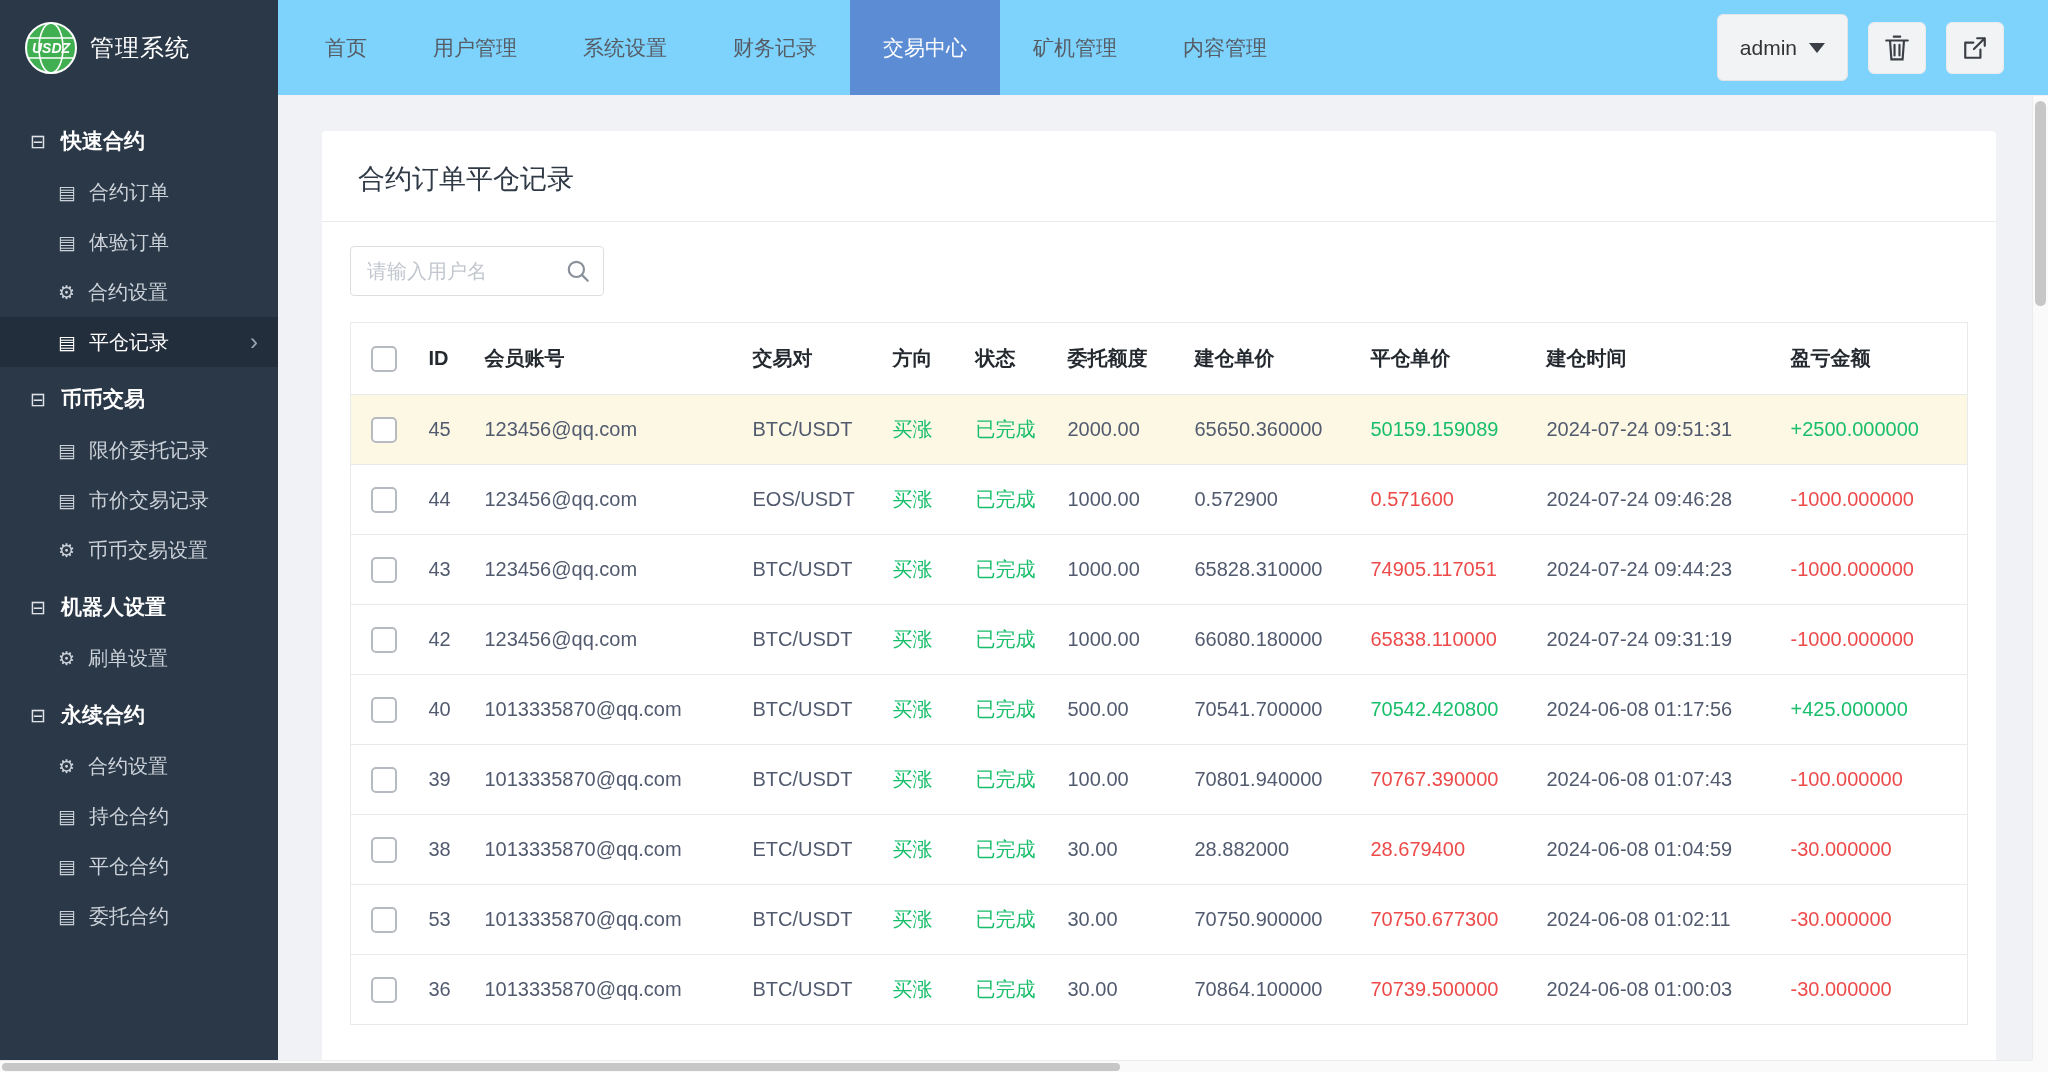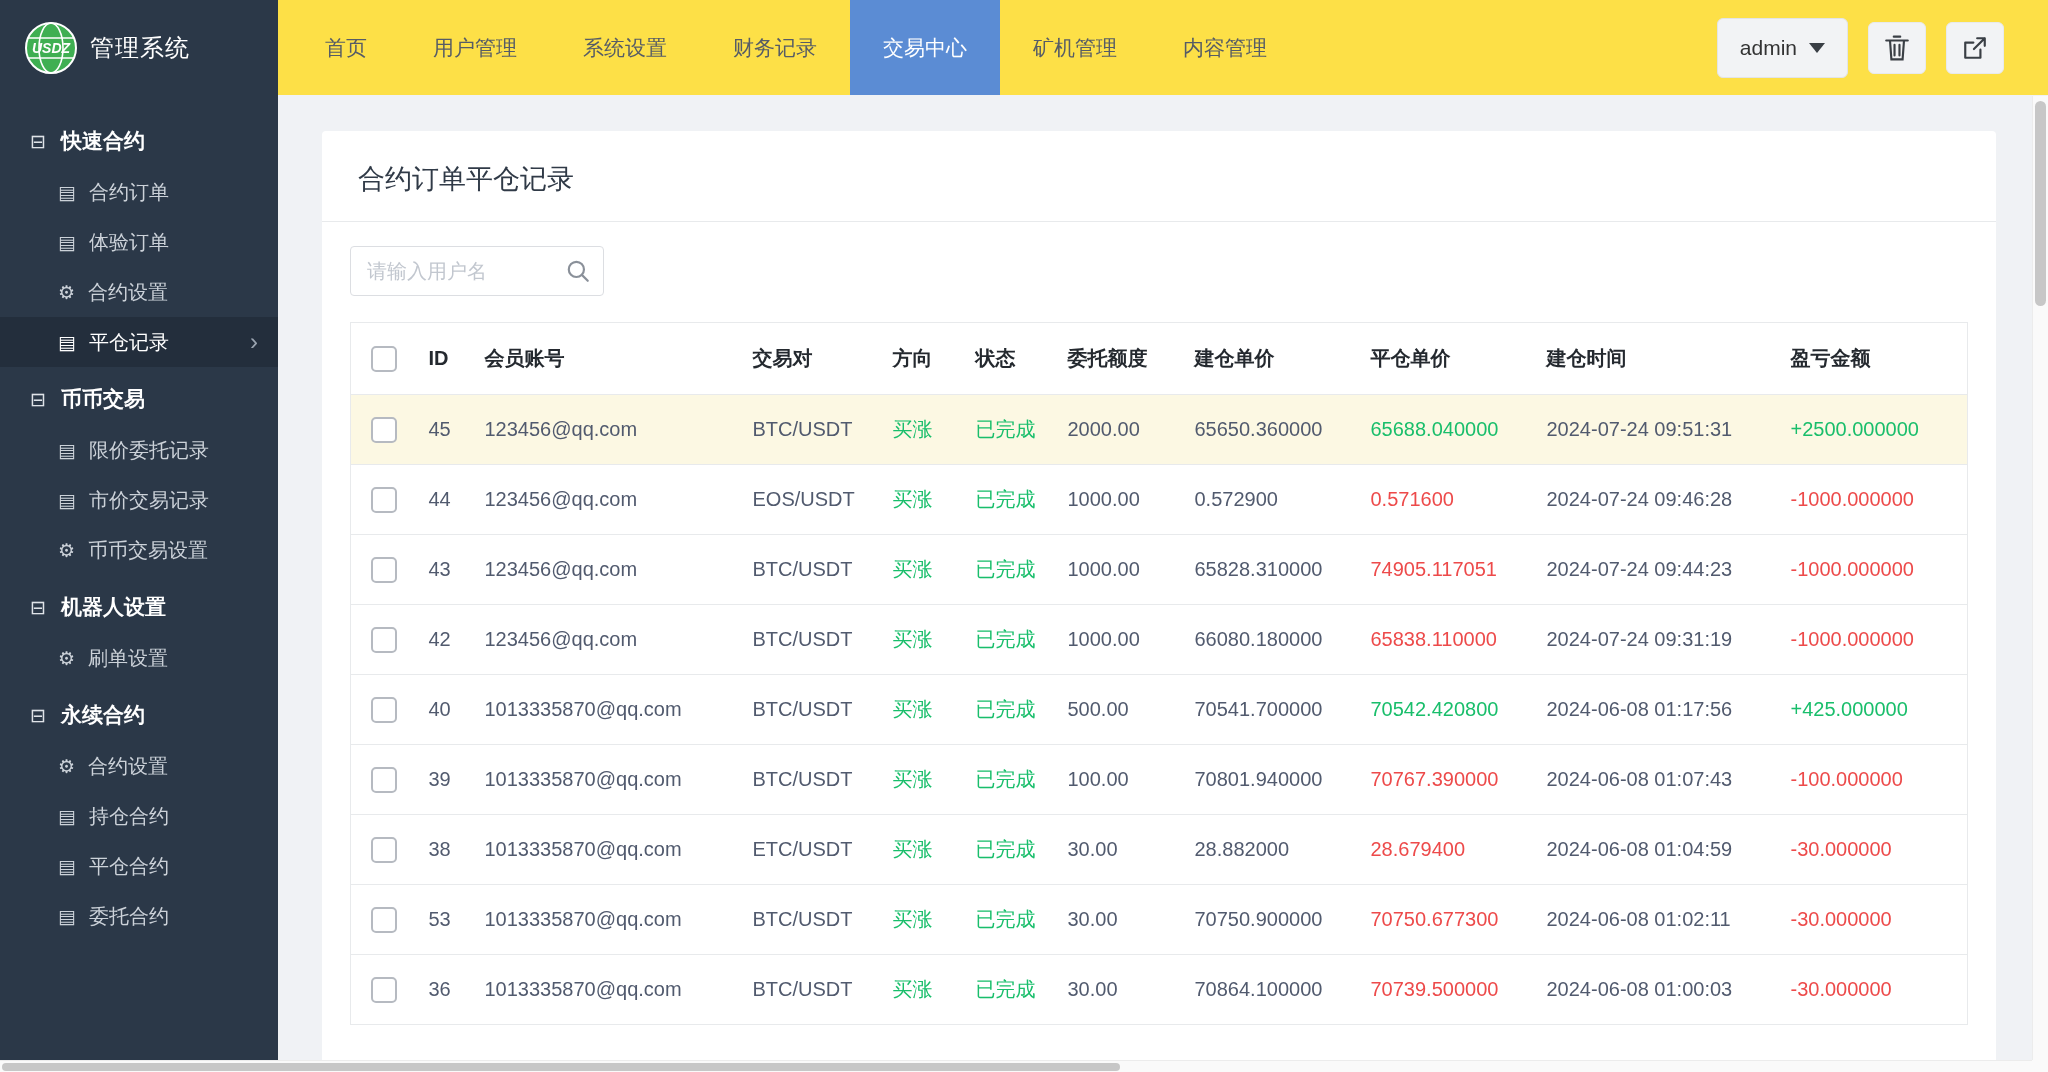--- a/index.html
+++ b/index.html
@@ -5,28 +5,28 @@
   :root{
     --accent:#5b8cd4; --green:#19be6b; --red:#ed4a4a;
     --sidebar:#2b3848; --sidebar-active:#232e3c; --hl:#fcf8e3;
     --border:#e8eaec; --txt:#515a6e;
   }
   *{box-sizing:border-box; margin:0; padding:0;}
   html,body{width:2048px;height:1072px;overflow:hidden;}
   body{font-family:"Liberation Sans","DejaVu Sans",sans-serif;background:#f0f2f5;position:relative;}
 
   
-  .topbar{position:absolute;top:0;left:0;right:0;height:95px;background:#fde047;display:flex;align-items:stretch;z-index:20;}
+  .topbar{position:absolute;top:0;left:0;right:0;height:95px;background:#7dd3fc;display:flex;align-items:stretch;z-index:20;}
   .logo-area{width:278px;background:var(--sidebar);display:flex;align-items:center;padding-left:24px;gap:12px;flex:none;}
   .logo-area .brand-title{color:#fff;font-size:24px;letter-spacing:1px;}
   .topnav{display:flex;align-items:stretch;margin-left:14px;}
   .nav-item{display:flex;align-items:center;padding:0 33px;font-size:21px;color:#565c66;cursor:pointer;white-space:nowrap;}
   .nav-item.active{background:var(--accent);color:#fff;}
   .topbar-right{margin-left:auto;display:flex;align-items:center;gap:20px;padding-right:44px;}
-  .admin-btn{height:60px;padding:0 22px;background:#f2f3f5;border:1px solid #e2e4e8;border-radius:6px;display:flex;align-items:center;gap:12px;font-size:21px;color:#333;cursor:pointer;}
+  .admin-btn{height:67px;padding:0 22px;background:#f2f3f5;border:1px solid #e2e4e8;border-radius:6px;display:flex;align-items:center;gap:12px;font-size:21px;color:#333;cursor:pointer;}
   .caret{width:0;height:0;border-left:8px solid transparent;border-right:8px solid transparent;border-top:10px solid #3a3f45;}
   .icon-btn{width:58px;height:52px;background:#f2f3f5;border:1px solid #e8eaed;border-radius:6px;display:flex;align-items:center;justify-content:center;cursor:pointer;}
 
   
   .sidebar{position:absolute;top:95px;left:0;width:278px;bottom:0;background:var(--sidebar);padding-top:14px;z-index:10;overflow:hidden;}
   .side-section{display:flex;align-items:center;gap:15px;padding:18px 0 12px 30px;color:#fff;font-size:21px;font-weight:bold;cursor:pointer;}
   .sec-icon{font-size:19px;color:#dfe3e8;font-weight:normal;}
   .side-item{display:flex;align-items:center;gap:13px;height:50px;padding-left:58px;color:#ccd2d9;font-size:20px;cursor:pointer;position:relative;}
   .side-item .item-icon{font-size:19px;}
   .side-item.active{background:var(--sidebar-active);color:#fff;}
@@ -231,21 +231,21 @@
       <tbody>
           <tr class="highlight">
             <td class="col-check"><input type="checkbox" class="cb" style=""></td>
             <td>45</td>
             <td>123456@qq.com</td>
             <td>BTC/USDT</td>
             <td class="green">买涨</td>
             <td class="green">已完成</td>
             <td>2000.00</td>
             <td>65650.360000</td>
-            <td class="green">65688.040000</td>
+            <td class="green">50159.159089</td>
             <td>2024-07-24 09:51:31</td>
             <td class="green">+2500.000000</td>
           </tr>
           <tr>
             <td class="col-check"><input type="checkbox" class="cb" style=""></td>
             <td>44</td>
             <td>123456@qq.com</td>
             <td>EOS/USDT</td>
             <td class="green">买涨</td>
             <td class="green">已完成</td>

